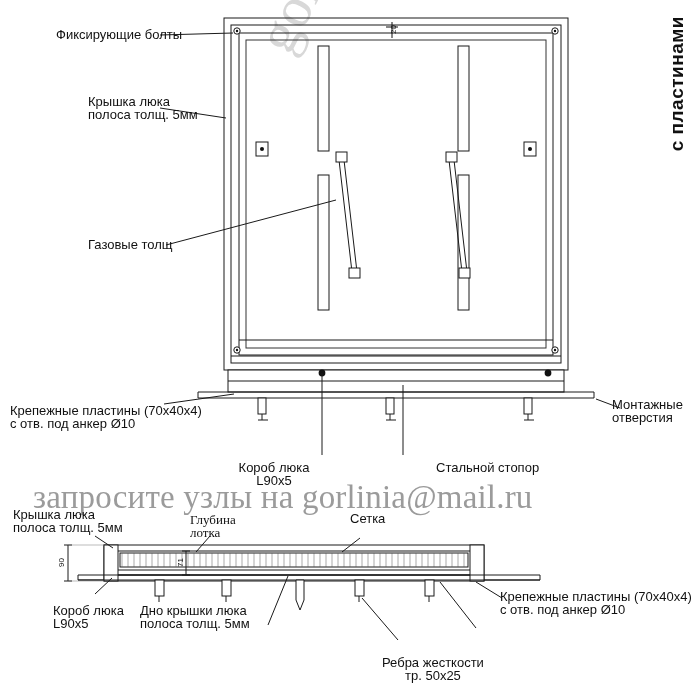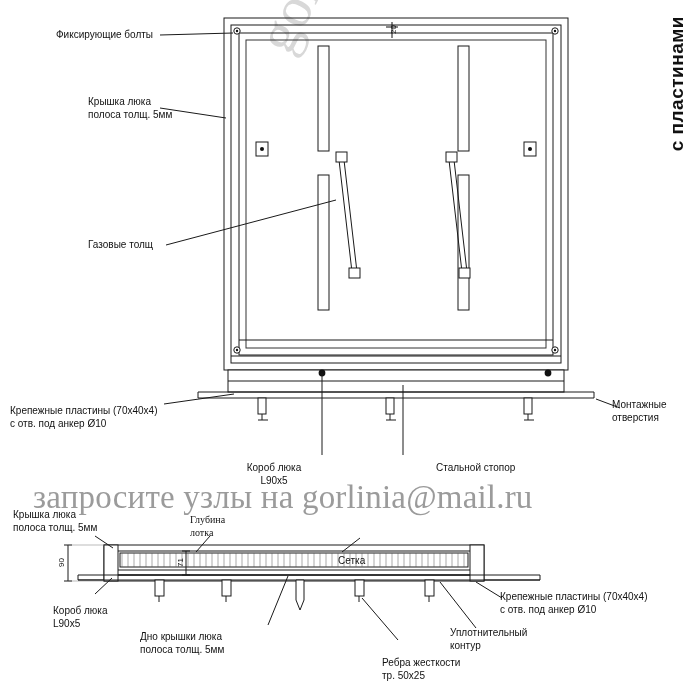--- a/index.html
+++ b/index.html
@@ -7,21 +7,21 @@
     width:700px;height:700px;
     background:#ffffff;
     font-family:"Liberation Sans", sans-serif;
     color:#1a1a1a;
     position:relative;
     overflow:hidden;
   }
   #stage{position:absolute;left:0;top:0;width:700px;height:700px;}
   .lbl{
     position:absolute;
-    font-size:10px;
+    font-size:13px;
     line-height:13px;
     color:#111;
     white-space:pre;
   }
   .lbl.center{text-align:center;}
   .vtitle{
     position:absolute;
     font-size:19px;
     font-weight:bold;
     color:#111;
@@ -287,25 +287,23 @@
 отверстия</div>
 
   <div class="lbl center" style="left:232px;top:461px;width:84px;">Короб люка
 L90х5</div>
   <div class="lbl" style="left:436px;top:461px;">Стальной стопор</div>
 
   <div class="lbl" style="left:13px;top:508px;">Крышка люка
 полоса толщ. 5мм</div>
   <div class="lbl" style="left:190px;top:513px;font-family:Liberation Serif, serif;">Глубина
 лотка</div>
-  <div class="lbl" style="left:338px;top:512px;margin-top:42px;">Сетка</div>
+  <div class="lbl" style="left:350px;top:512px;">Сетка</div>
   <div class="lbl" style="left:53px;top:604px;">Короб люка
 L90х5</div>
-  <div class="lbl" style="left:140px;top:630px;">Дно крышки люка
+  <div class="lbl" style="left:140px;top:604px;">Дно крышки люка
 полоса толщ. 5мм</div>
-  <div class="lbl" style="left:382px;top:656px;">Ребра жесткости
+  <div class="lbl" style="left:382px;top:656px;text-align:center;">Ребра жесткости
 тр. 50х25</div>
-  <div class="lbl" style="left:450px;top:626px;">Уплотнительный
-контур</div>
   <div class="lbl" style="left:500px;top:590px;">Крепежные пластины (70х40х4)
 с отв. под анкер Ø10</div>
 
 </div>
 
 </body></html>

